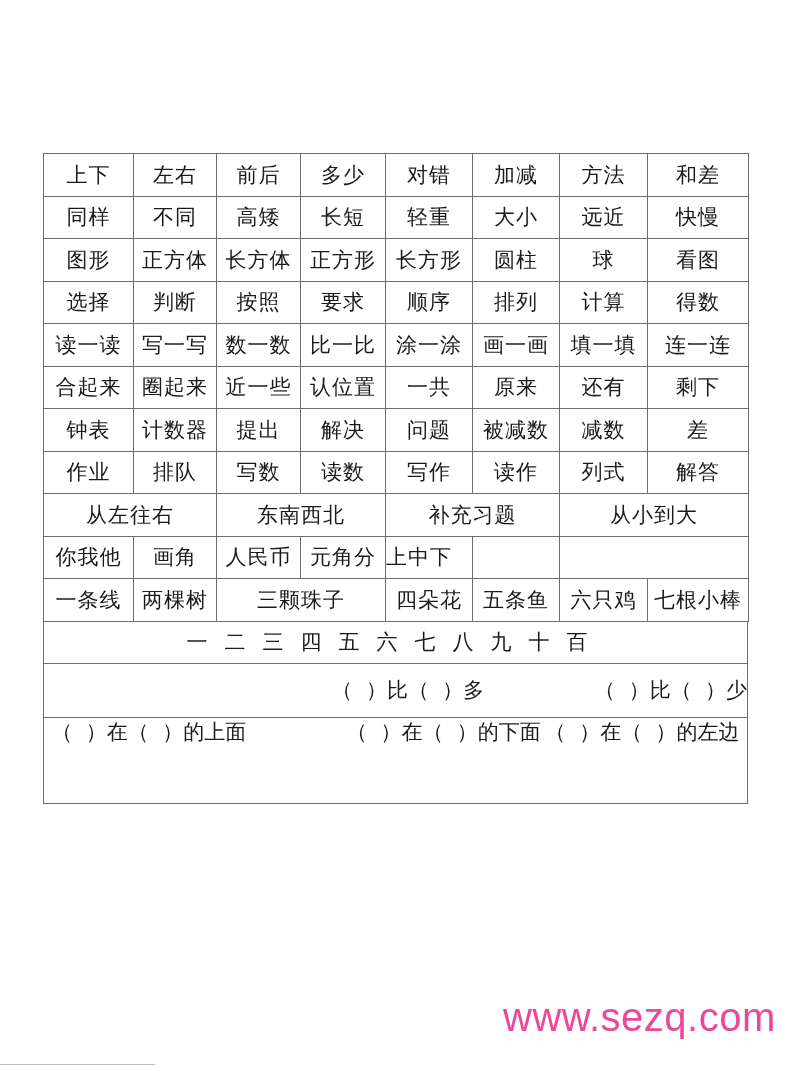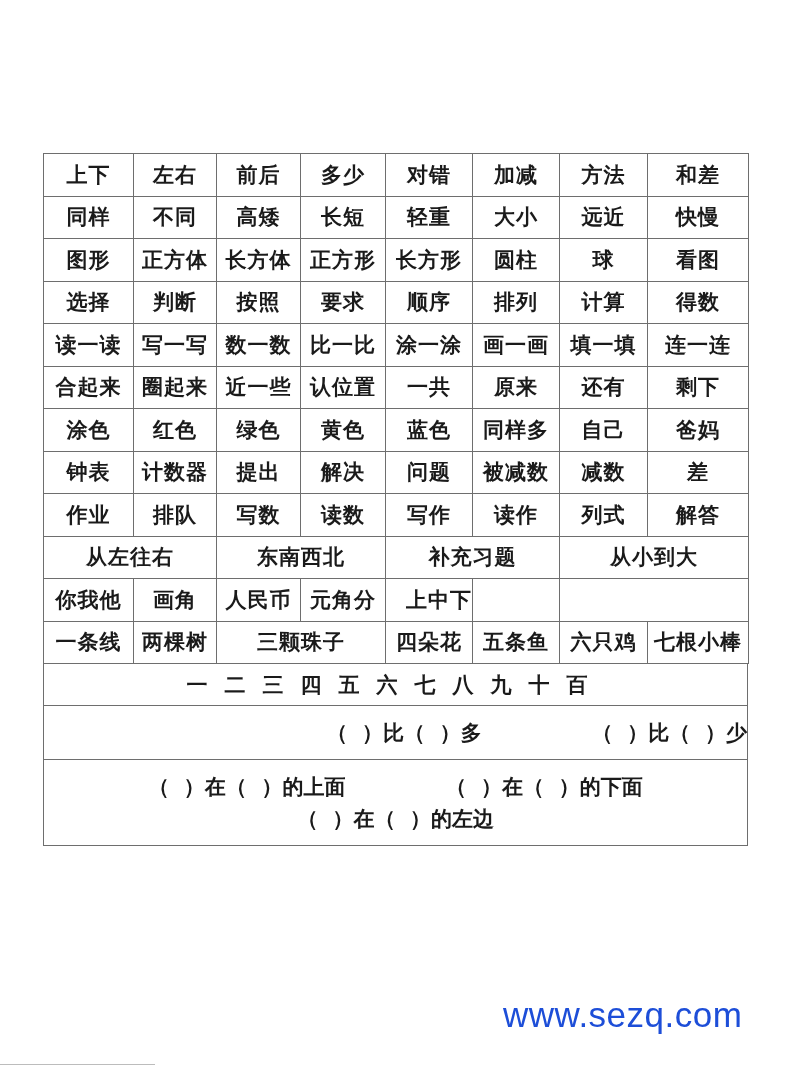--- a/index.html
+++ b/index.html
@@ -1,30 +1,30 @@
 <!DOCTYPE html>
 <html><head>
 <meta charset="utf-8">
 <style>
   html, body { margin:0; padding:0; background:#ffffff; }
   body { width:800px; height:1066px; position:relative; overflow:hidden;
          font-family:"DejaVu Serif","Liberation Serif",serif; color:#1a1a1a; }
-  .sheet { position:absolute; left:43px; top:153px; width:705px;font-weight:bold; }
+  .sheet { position:absolute; left:43px; top:153px; width:705px; }
   table.grid { border-collapse:collapse; width:705px; table-layout:fixed; }
   table.grid td { border:1.2px solid #6e6e6e; text-align:center; vertical-align:middle;
                   font-size:21px; height:41.5px; padding:0; white-space:nowrap; letter-spacing:1px; }
   .row-wide td { height:41px; }
   .full { border:1.2px solid #6e6e6e; border-top:none; text-align:center; font-size:21px; }
   .numbers { height:41px; line-height:41px; letter-spacing:17px; }
   .compare { height:53px; display:flex; justify-content:flex-end; gap:110px; align-items:center; }
-  .position { height:85px; display:flex; flex-direction:column; justify-content:center; gap:4px; }
+  .position { height:85px; display:flex; flex-direction:row; justify-content:center; gap:4px; }
   .position .pair { display:flex; justify-content:center; gap:100px; }
   .phrase { white-space:pre; }
   .watermark { position:absolute; left:503px; top:995px; font-family:"Liberation Sans",sans-serif;
-               font-size:35px; color:#1d4ed8; letter-spacing:0.5px; }
+               font-size:40px; color:#ec4899; letter-spacing:0.5px; }
   .bottom-line { position:absolute; left:0; top:1064px; width:155px; height:1px; background:#bcbcbc; }
 </style>
 </head>
 <body>
 
 <div class="sheet">
   <table class="grid">
     <colgroup>
       <col style="width:90px">
         <col style="width:83px">
@@ -90,30 +90,20 @@
           <td>合起来</td>
           <td>圈起来</td>
           <td>近一些</td>
           <td>认位置</td>
           <td>一共</td>
           <td>原来</td>
           <td>还有</td>
           <td>剩下</td>
         </tr>
         <tr>
-          <td>涂色</td>
-          <td>红色</td>
-          <td>绿色</td>
-          <td>黄色</td>
-          <td>蓝色</td>
-          <td>同样多</td>
-          <td>自己</td>
-          <td>爸妈</td>
-        </tr>
-        <tr>
           <td>钟表</td>
           <td>计数器</td>
           <td>提出</td>
           <td>解决</td>
           <td>问题</td>
           <td>被减数</td>
           <td>减数</td>
           <td>差</td>
         </tr>
         <tr>
@@ -132,21 +122,21 @@
         <td colspan="2">从左往右</td>
         <td colspan="2">东南西北</td>
         <td colspan="2">补充习题</td>
         <td colspan="2">从小到大</td>
       </tr>
       <tr>
         <td>你我他</td>
         <td>画角</td>
         <td>人民币</td>
         <td>元角分</td>
-        <td style="text-align:right">上中下</td>
+        <td style="text-align:left">上中下</td>
         <td colspan="1"></td>
         <td colspan="2"></td>
       </tr>
       <tr>
         <td>一条线</td>
         <td>两棵树</td>
         <td colspan="2">三颗珠子</td>
         <td>四朵花</td>
         <td>五条鱼</td>
         <td>六只鸡</td>

